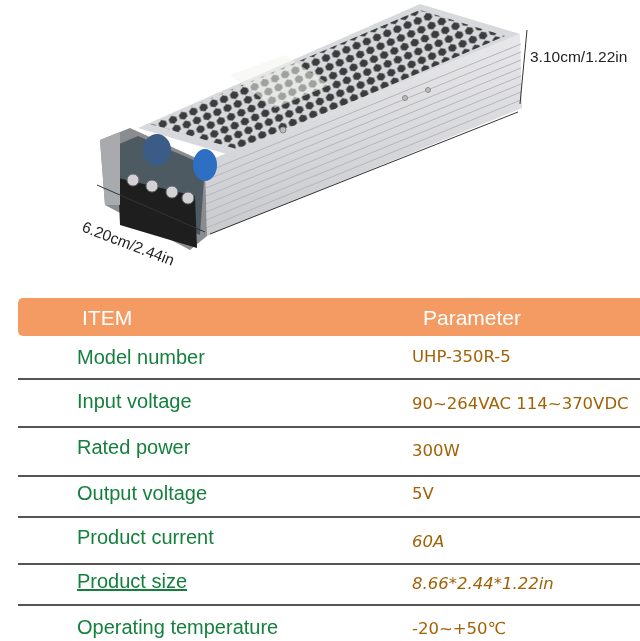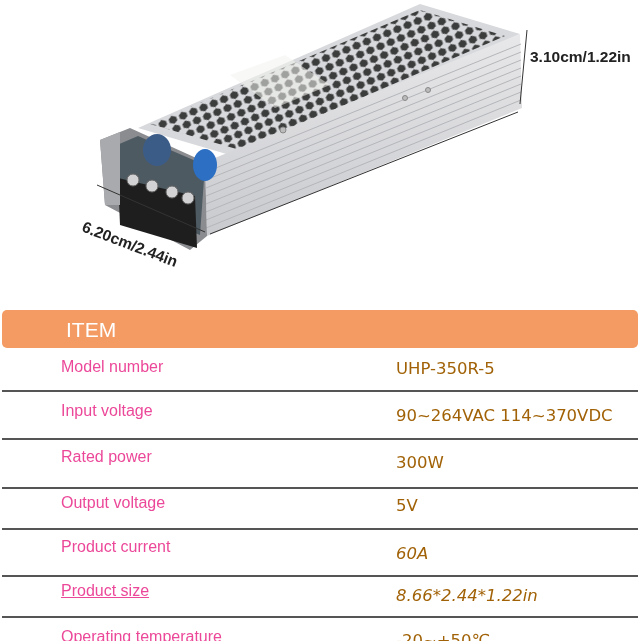--- a/index.html
+++ b/index.html
@@ -1,28 +1,28 @@
 <!DOCTYPE html>
 <html><head>
 <meta charset="utf-8">
 <style>
   html, body { margin: 0; padding: 0; background: #ffffff; }
   body { width: 640px; height: 641px; position: relative; overflow: hidden; font-family: "Liberation Sans", sans-serif; }
-  .product { position: absolute; left: 0; top: 0; width: 608px; height: 285px; font-weight: bold; }
+  .product { position: absolute; left: 0; top: 0; width: 608px; height: 285px; }
   .dim-label { position: absolute; font-family: "Liberation Sans", sans-serif; color: #222; font-size: 15.5px; white-space: nowrap; }
   .dim-height { left: 530px; top: 48px; }
   .dim-length { left: 378px; top: 160px; }
   .dim-width { left: 86px; top: 218px; transform: rotate(21deg); transform-origin: left top; }
 
-  .spec-table { position: absolute; left: 0; top: 298px; width: 595px; margin-top: 12px; }
+  .spec-table { position: absolute; left: 16px; top: 298px; width: 595px; }
   .spec-header { position: relative; margin-left: 2px; width: 636px; height: 38px; background: #f39b63; border-radius: 5px; color: #fff; font-size: 21px; }
   .spec-header .h-item { position: absolute; left: 64px; top: 8px; }
   .spec-header .h-param { position: absolute; left: 405px; top: 8px; }
   .spec-row { position: absolute; left: 0; width: 640px; }
-  .spec-row .label { position: absolute; left: 61px; font-size: 16px; color: #ec4899; white-space: nowrap; }
+  .spec-row .label { position: absolute; left: 61px; font-size: 20px; color: #15803d; white-space: nowrap; }
   .spec-row .value { position: absolute; left: 396px; font-size: 16.5px; color: #a16207; white-space: nowrap; font-family: "DejaVu Sans", sans-serif; }
   .divider { position: absolute; left: 2px; width: 636px; height: 2px; background: #555; }
 </style>
 </head>
 <body>
 
 <div class="product">
   <svg width="640" height="285" viewBox="0 0 640 285">
     <defs>
       <pattern id="hex" width="11" height="9.5" patternUnits="userSpaceOnUse" patternTransform="rotate(-22)">
@@ -73,20 +73,21 @@
       <line x1="210" y1="234" x2="518" y2="112"></line>
     </g>
   </svg>
   <div class="dim-label dim-height">3.10cm/1.22in</div>
   <div class="dim-label dim-width">6.20cm/2.44in</div>
 </div>
 
 <div class="spec-table">
   <div class="spec-header">
     <span class="h-item">ITEM</span>
+    <span class="h-param">Parameter</span>
   </div>
 
   <div class="spec-row" style="top:44px;">
     <span class="label" style="top:4px;">Model number</span>
     <span class="value" style="top:5px;">UHP-350R-5</span>
   </div>
   <div class="divider" style="top:80px;"></div>
 
   <div class="spec-row" style="top:92px;">
     <span class="label" style="top:0px;">Input voltage</span>

